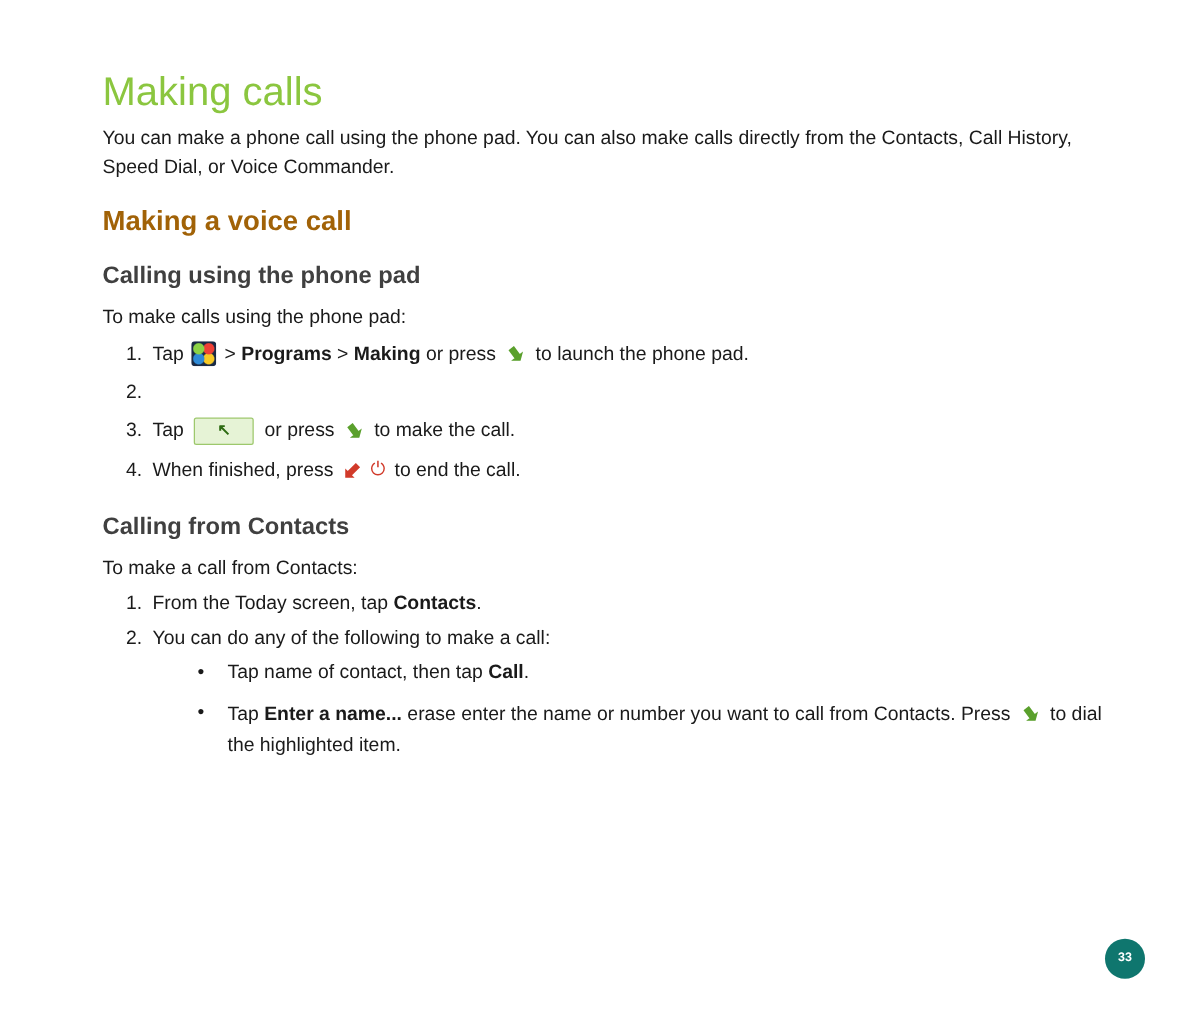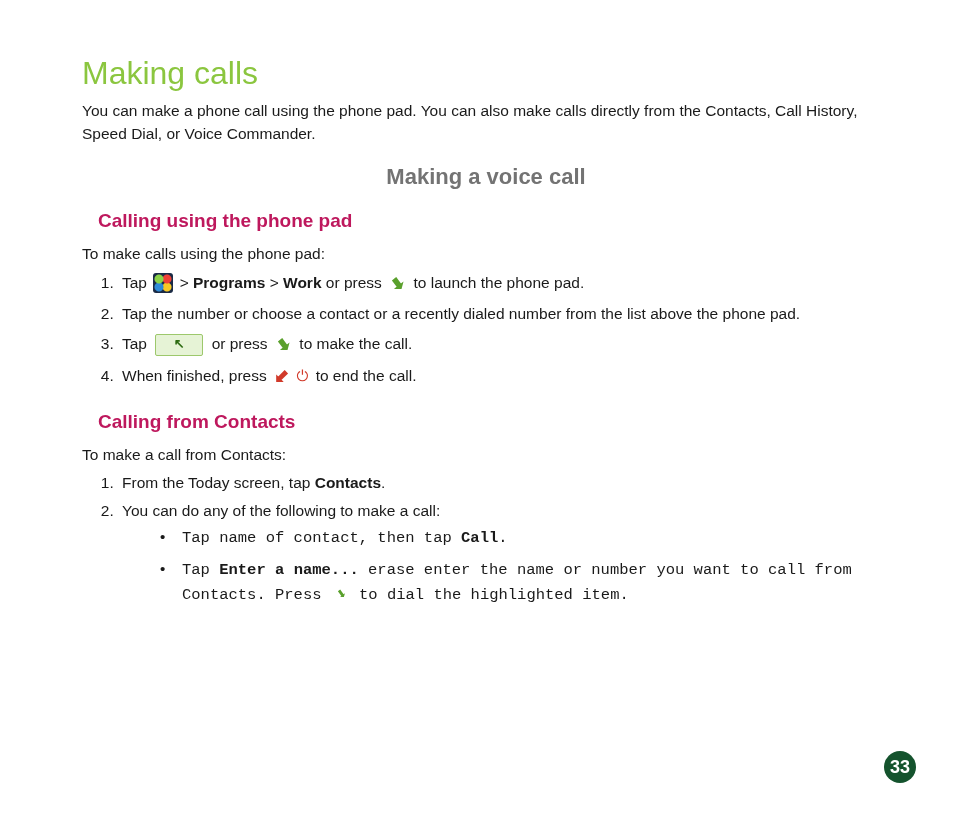--- a/index.html
+++ b/index.html
@@ -15,36 +15,35 @@
     line-height:1.45;
   }
   .h1{
     color:#8bc63f;
     font-size:32px;
     font-weight:400;
     margin:0 0 4px 0;
   }
   .intro{margin:0 0 16px 0;}
   .h2{
-    color:#737373;
+    color:#a16207;
     font-size:22px;
     font-weight:700;
     margin:14px 0 10px 0;
-    text-align:center;
   }
   .h3{
-    color:#be185d;
+    color:#404040;
     font-size:19px;
     font-weight:700;
-    margin:14px 0 8px 16px;
+    margin:14px 0 8px 0;
   }
   .lead{font-weight:400;margin:0 0 6px 0;}
   ol{margin:0 0 18px 0;padding-left:36px;}
   ol>li{padding-left:4px;margin:0 0 6px 0;}
-  ul.dash{list-style:none;margin:4px 0 0 0;padding-left:36px;font-family:Liberation Mono, monospace;}
+  ul.dash{list-style:none;margin:4px 0 0 0;padding-left:36px;}
   ul.dash>li{position:relative;padding-left:24px;margin:0 0 10px 0;}
   ul.dash>li::before{content:"•";position:absolute;left:0;top:0;}
   strong{font-weight:700;}
 
   .ic{display:inline-block;vertical-align:middle;position:relative;top:-1px;}
   .ic-win{
     width:20px;height:20px;border-radius:3px;
     background:
       radial-gradient(circle at 30% 30%,#8bd347 0 4px,transparent 5px),
       radial-gradient(circle at 70% 30%,#ef4036 0 4px,transparent 5px),
@@ -68,50 +67,49 @@
   .ic-call{
     display:inline-block;width:46px;height:20px;border:1px solid #9dc86c;border-radius:2px;
     background:#e6f3d6;vertical-align:middle;text-align:center;line-height:18px;
     font-size:13px;color:#2d6b12;margin:0 4px;
   }
   .ic-call::before{content:"↖";font-weight:bold;}
 
   .page-num{
     position:absolute;right:38px;bottom:40px;
     width:32px;height:32px;border-radius:50%;
-    background:#14532d;color:#fff;
+    background:#0f766e;color:#fff;
     display:flex;align-items:center;justify-content:center;
-    font-weight:700;font-size:18px;
+    font-weight:700;font-size:10px;
   }
 </style>
 </head>
 <body>
 
 <div class="h1">Making calls</div>
 <p class="intro">You can make a phone call using the phone pad. You can also make calls directly from the Contacts, Call History, Speed Dial, or Voice Commander.</p>
 
 <div class="h2">Making a voice call</div>
 
 <div class="h3">Calling using the phone pad</div>
 <p class="lead">To make calls using the phone pad:</p>
 
 <ol>
   <li>
     <span>Tap </span>
     <span class="ic ic-win"></span>
     <span> &gt; </span>
     <strong>Programs</strong>
     <span> &gt; </span>
-    <strong>Work</strong>
+    <strong>Making</strong>
     <span> or press </span>
     <span class="ic ic-talk-g"></span>
     <span> to launch the phone pad.</span>
   </li>
   <li>
-    <div>Tap the number or choose a contact or a recently dialed number from the list above the phone pad.</div>
   </li>
   <li>
     <span>Tap </span>
     <span class="ic-call"></span>
     <span> or press </span>
     <span class="ic ic-talk-g"></span>
     <span> to make the call.</span>
   </li>
   <li>
     <span>When finished, press </span>

